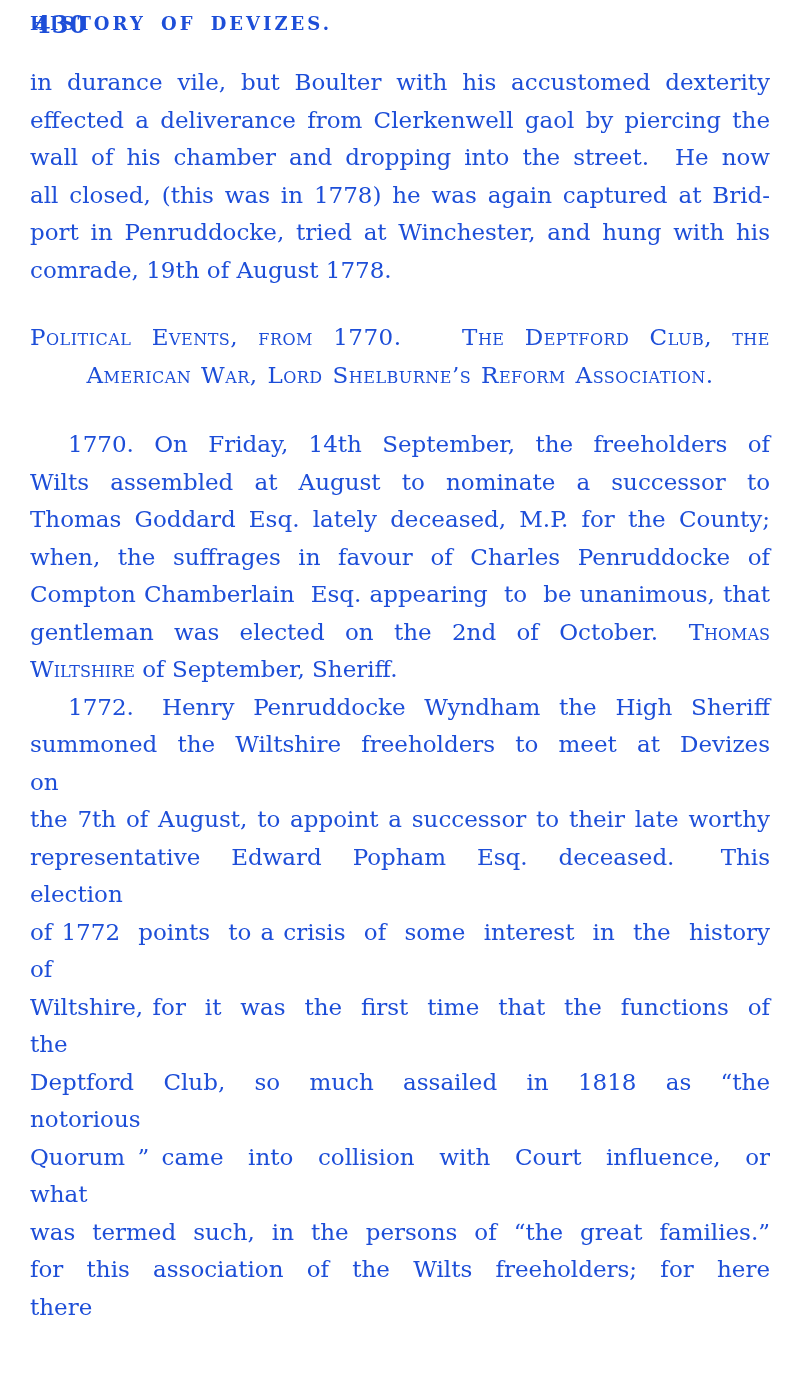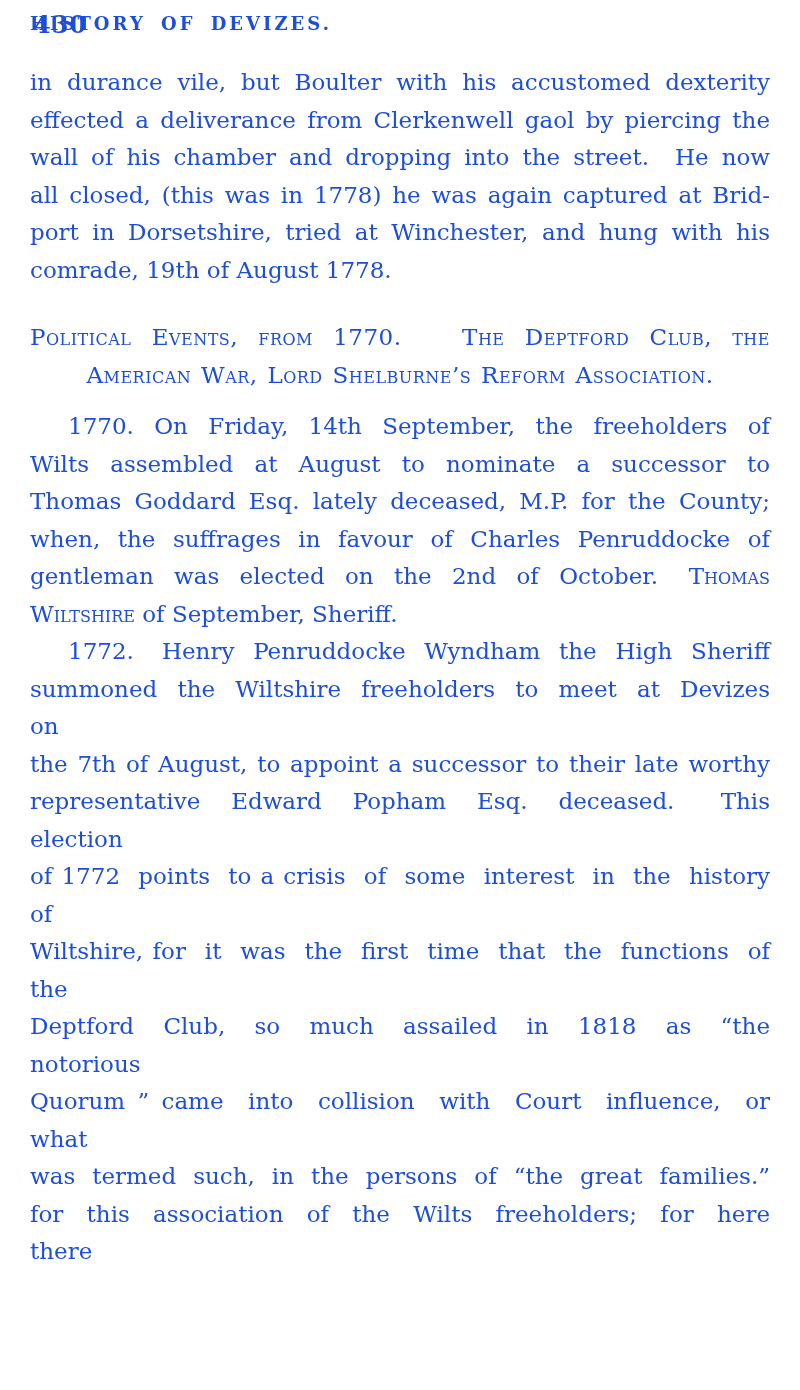--- a/index.html
+++ b/index.html
@@ -47,21 +47,21 @@
   .line.last{
     text-align-last:left;
   }
   .line.indent{
     text-indent:38px;
   }
   .sc{
     font-variant:small-caps;
   }
   .block.heading{
-    margin:30px 0 14px 0;
+    margin:30px 0 32px 0;
   }
   .block.heading .line{
     font-variant:small-caps;
     letter-spacing:0.5px;
     word-spacing:2px;
   }
 </style>
 </head>
 <body>
 
@@ -69,32 +69,33 @@
   <div class="page-header">
     <span class="page-number">430</span>
     <span class="running-title">HISTORY OF DEVIZES.</span>
   </div>
   <div class="text-body" id="text-body">
       <div class="block para">
         <div class="line"><span>in durance vile, but Boulter with his accustomed dexterity</span></div>
         <div class="line"><span>effected a deliverance from Clerkenwell gaol by piercing the</span></div>
         <div class="line"><span>wall of his chamber and dropping into the street.  He now</span></div>
         <div class="line"><span>all closed, (this was in 1778) he was again captured at Brid-</span></div>
-        <div class="line"><span>port in Dorsetshire, tried at Winchester, and hung with his</span></div>
+        <div class="line"><span>port in Penruddocke, tried at Winchester, and hung with his</span></div>
         <div class="line last"><span>comrade, 19th of August 1778.</span></div>
       </div>
       <div class="block heading">
         <div class="line"><span class="sc">Political Events, from 1770.   The Deptford Club, the</span></div>
         <div class="line last" style="text-align: left; text-align-last: center;"><span class="sc">American War, Lord Shelburne’s Reform Association.</span></div>
       </div>
       <div class="block para">
         <div class="line indent"><span>1770.  On  Friday,  14th  September,  the  freeholders  of</span></div>
         <div class="line"><span>Wilts  assembled  at  August  to  nominate  a  successor  to</span></div>
         <div class="line"><span>Thomas Goddard Esq. lately deceased, M.P. for the County;</span></div>
         <div class="line"><span>when,  the  suffrages  in  favour  of  Charles  Penruddocke  of</span></div>
+        <div class="line"><span>Compton Chamberlain  Esq. appearing  to  be unanimous, that</span></div>
         <div class="line"><span>gentleman  was  elected  on  the  2nd  of  October.   </span><span class="sc">Thomas</span></div>
         <div class="line last"><span class="sc">Wiltshire</span><span> of September, Sheriff.</span></div>
       </div>
       <div class="block para">
         <div class="line indent"><span>1772.   Henry  Penruddocke  Wyndham  the  High  Sheriff</span></div>
         <div class="line"><span>summoned  the  Wiltshire  freeholders  to  meet  at  Devizes  on</span></div>
         <div class="line"><span>the 7th of August, to appoint a successor to their late worthy</span></div>
         <div class="line"><span>representative  Edward  Popham  Esq.  deceased.   This  election</span></div>
         <div class="line"><span>of 1772  points  to a crisis  of  some  interest  in  the  history  of</span></div>
         <div class="line"><span>Wiltshire, for  it  was  the  first  time  that  the  functions  of  the</span></div>

